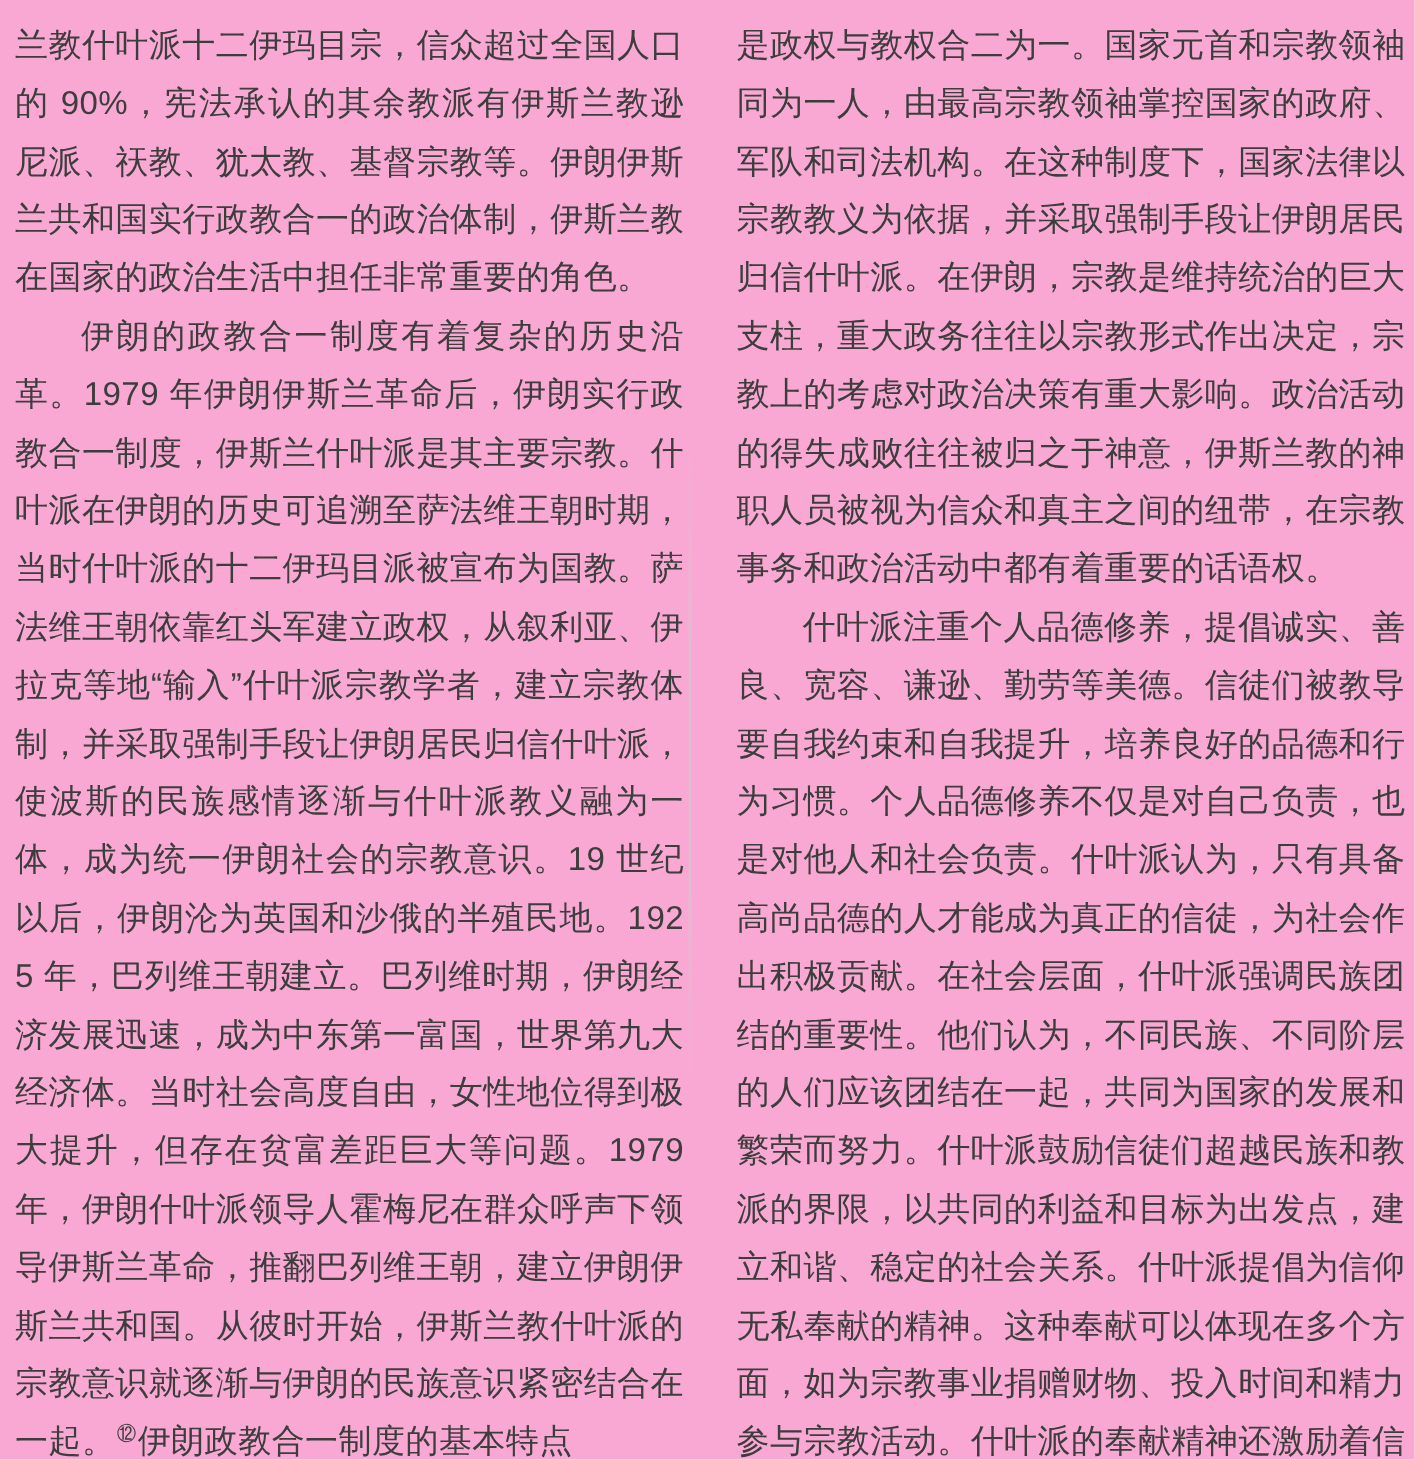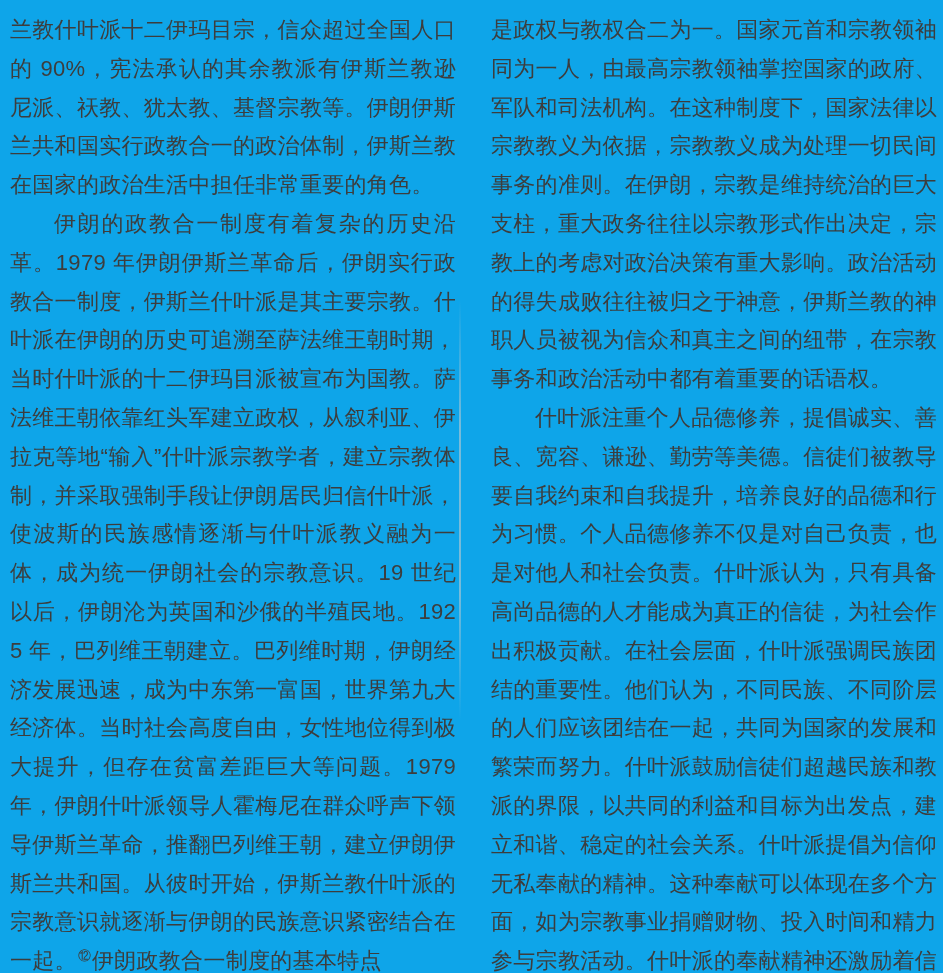--- a/index.html
+++ b/index.html
@@ -59,28 +59,28 @@
     font-size: 13px;
     vertical-align: super;
     line-height: 0;
     letter-spacing: 0;
     padding: 0 1px;
   }
 </style>
 </head>
 <body>
 
-<div class="page" style="background: #0ea5e9; color: rgb(61, 61, 61);">
+<div class="page" style="background: #f9a8d4; color: rgb(61, 61, 61);">
   <div class="fold-line"></div>
   <div class="columns">
 
     <div class="column">
       <p class="para">兰教什叶派十二伊玛目宗，信众超过全国人口的 90%，宪法承认的其余教派有伊斯兰教逊尼派、祆教、犹太教、基督宗教等。伊朗伊斯兰共和国实行政教合一的政治体制，伊斯兰教在国家的政治生活中担任非常重要的角色。</p>
       <p class="para indent"><span>伊朗的政教合一制度有着复杂的历史沿革。1979 年伊朗伊斯兰革命后，伊朗实行政教合一制度，伊斯兰什叶派是其主要宗教。什叶派在伊朗的历史可追溯至萨法维王朝时期，当时什叶派的十二伊玛目派被宣布为国教。萨法维王朝依靠红头军建立政权，从叙利亚、伊拉克等地“输入”什叶派宗教学者，建立宗教体制，并采取强制手段让伊朗居民归信什叶派，使波斯的民族感情逐渐与什叶派教义融为一体，成为统一伊朗社会的宗教意识。19 世纪以后，伊朗沦为英国和沙俄的半殖民地。1925 年，巴列维王朝建立。巴列维时期，伊朗经济发展迅速，成为中东第一富国，世界第九大经济体。当时社会高度自由，女性地位得到极大提升，但存在贫富差距巨大等问题。1979 年，伊朗什叶派领导人霍梅尼在群众呼声下领导伊斯兰革命，推翻巴列维王朝，建立伊朗伊斯兰共和国。从彼时开始，伊斯兰教什叶派的宗教意识就逐渐与伊朗的民族意识紧密结合在一起。</span><sup class="footnote">⑫</sup><span>伊朗政教合一制度的基本特点</span></p>
     </div>
 
     <div class="column">
-      <p class="para">是政权与教权合二为一。国家元首和宗教领袖同为一人，由最高宗教领袖掌控国家的政府、军队和司法机构。在这种制度下，国家法律以宗教教义为依据，宗教教义成为处理一切民间事务的准则。在伊朗，宗教是维持统治的巨大支柱，重大政务往往以宗教形式作出决定，宗教上的考虑对政治决策有重大影响。政治活动的得失成败往往被归之于神意，伊斯兰教的神职人员被视为信众和真主之间的纽带，在宗教事务和政治活动中都有着重要的话语权。</p>
+      <p class="para">是政权与教权合二为一。国家元首和宗教领袖同为一人，由最高宗教领袖掌控国家的政府、军队和司法机构。在这种制度下，国家法律以宗教教义为依据，并采取强制手段让伊朗居民归信什叶派。在伊朗，宗教是维持统治的巨大支柱，重大政务往往以宗教形式作出决定，宗教上的考虑对政治决策有重大影响。政治活动的得失成败往往被归之于神意，伊斯兰教的神职人员被视为信众和真主之间的纽带，在宗教事务和政治活动中都有着重要的话语权。</p>
       <p class="para indent">什叶派注重个人品德修养，提倡诚实、善良、宽容、谦逊、勤劳等美德。信徒们被教导要自我约束和自我提升，培养良好的品德和行为习惯。个人品德修养不仅是对自己负责，也是对他人和社会负责。什叶派认为，只有具备高尚品德的人才能成为真正的信徒，为社会作出积极贡献。在社会层面，什叶派强调民族团结的重要性。他们认为，不同民族、不同阶层的人们应该团结在一起，共同为国家的发展和繁荣而努力。什叶派鼓励信徒们超越民族和教派的界限，以共同的利益和目标为出发点，建立和谐、稳定的社会关系。什叶派提倡为信仰无私奉献的精神。这种奉献可以体现在多个方面，如为宗教事业捐赠财物、投入时间和精力参与宗教活动。什叶派的奉献精神还激励着信</p>
     </div>
 
   </div>
 </div>
 
 </body></html>

